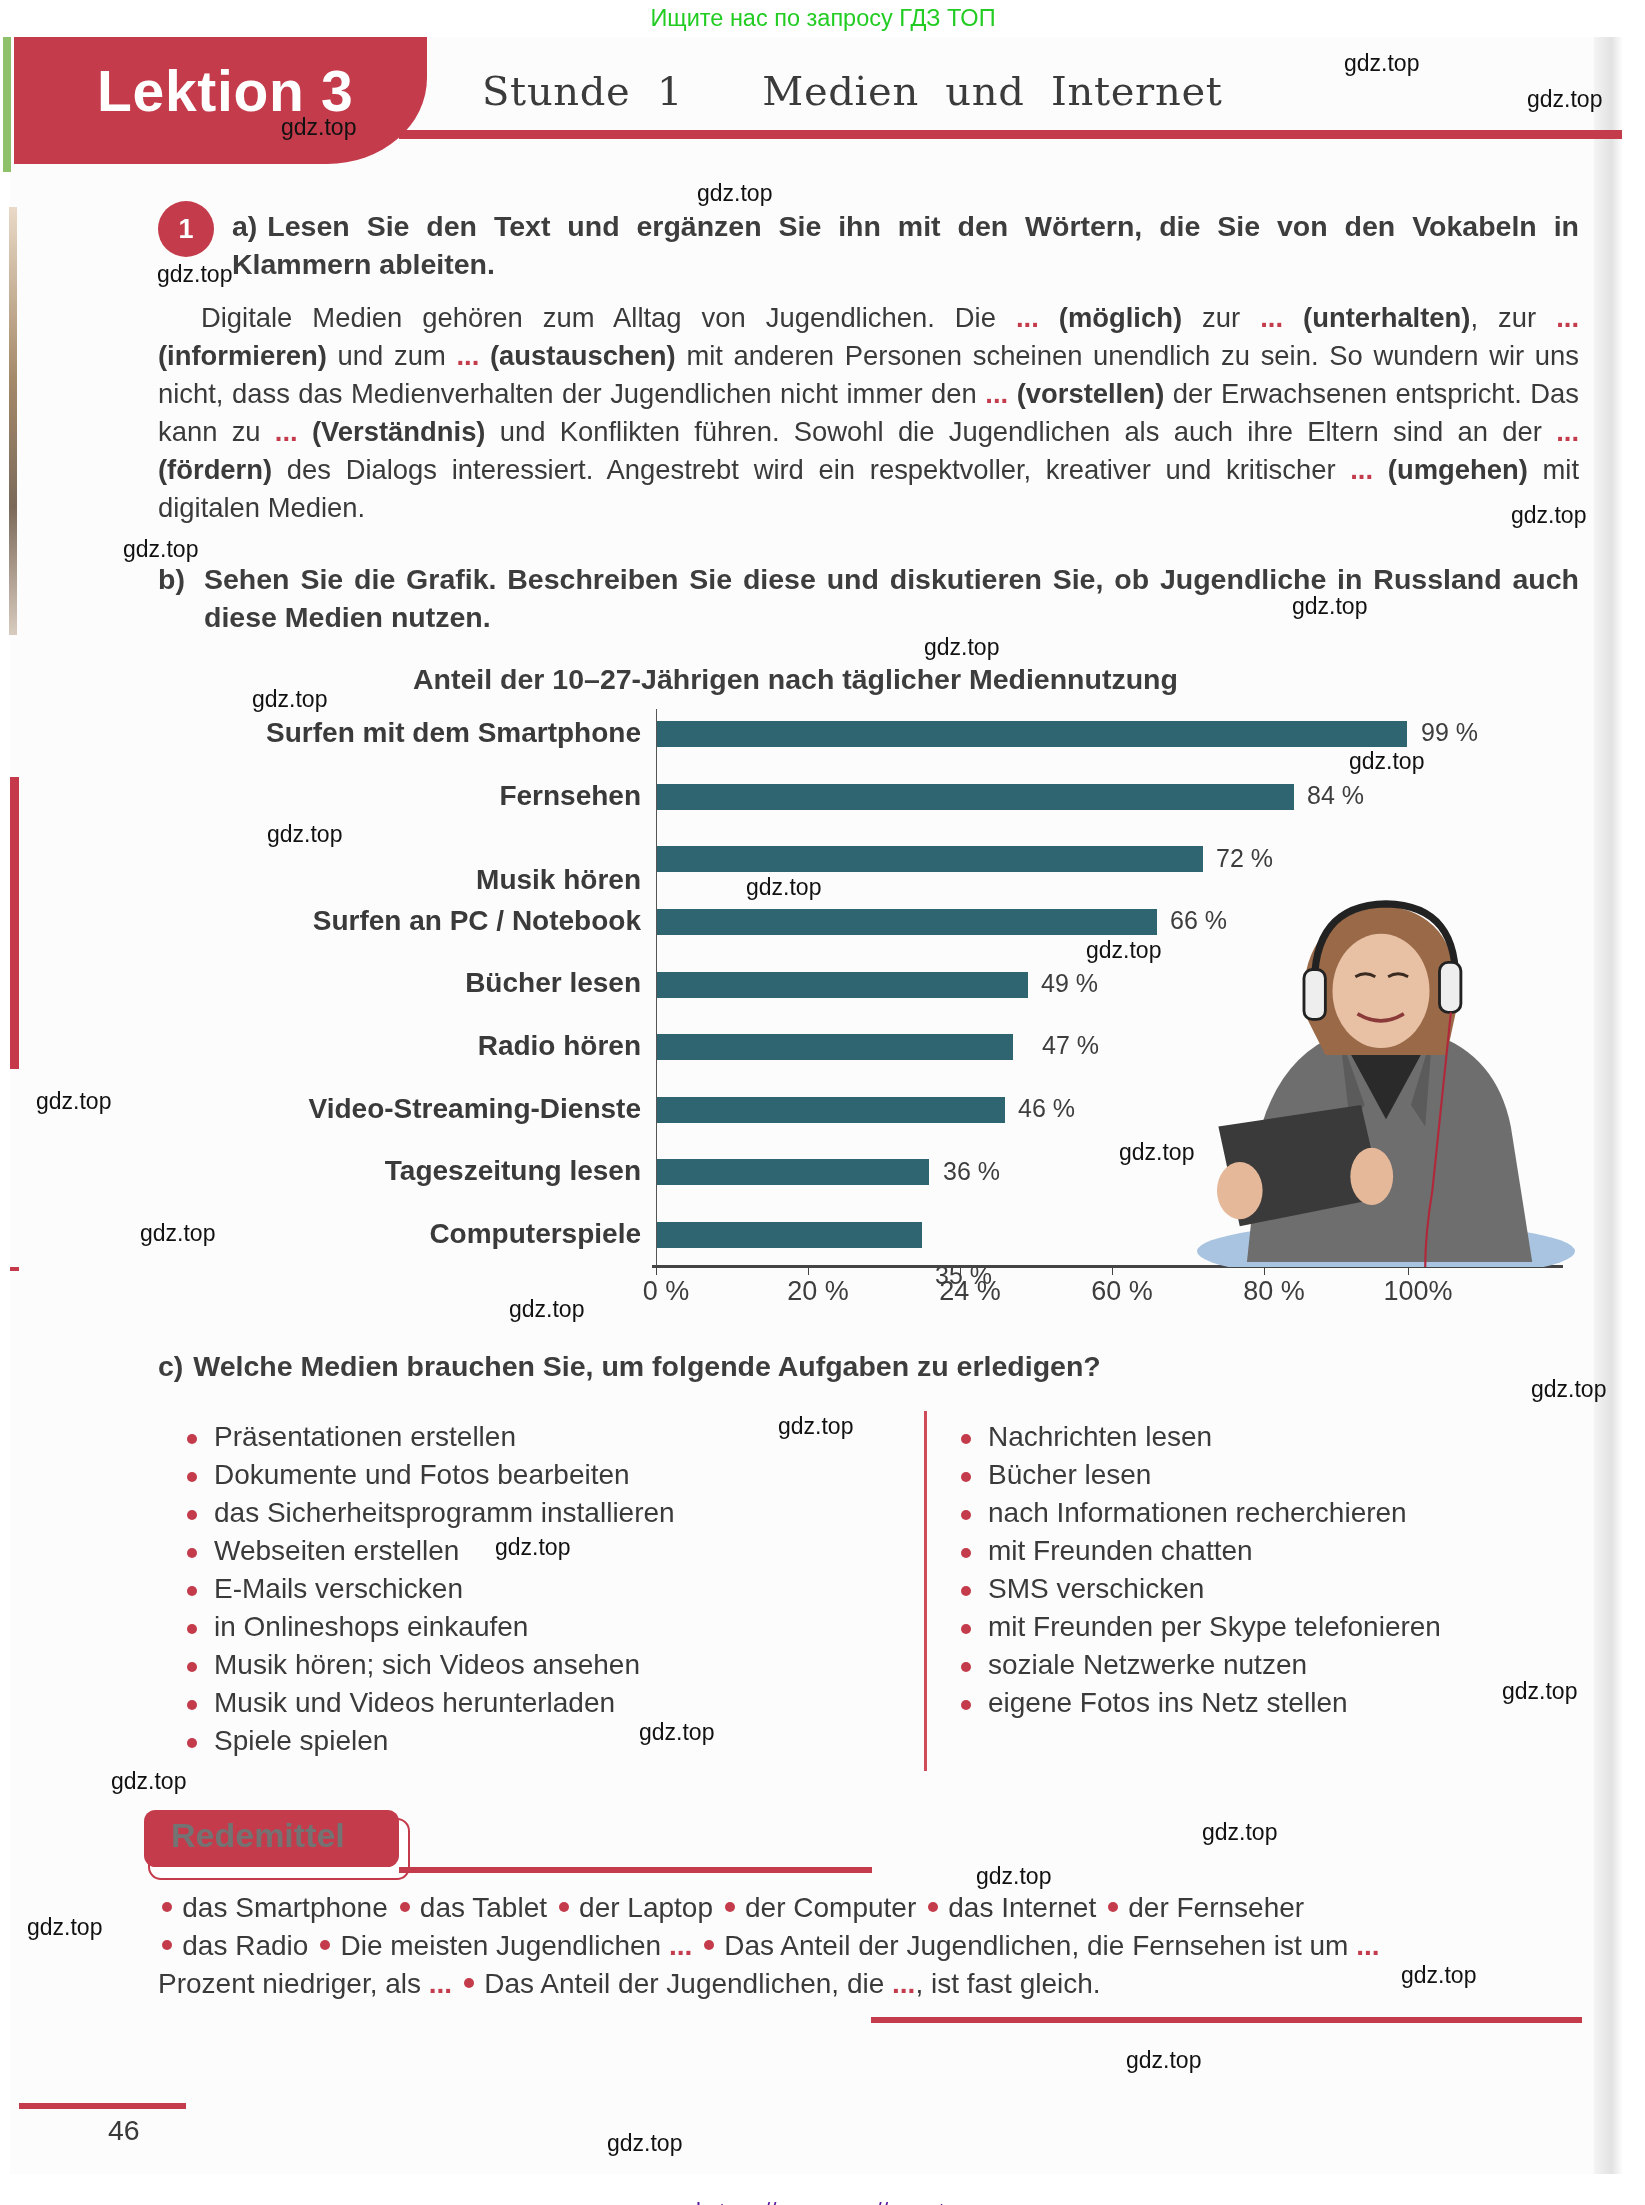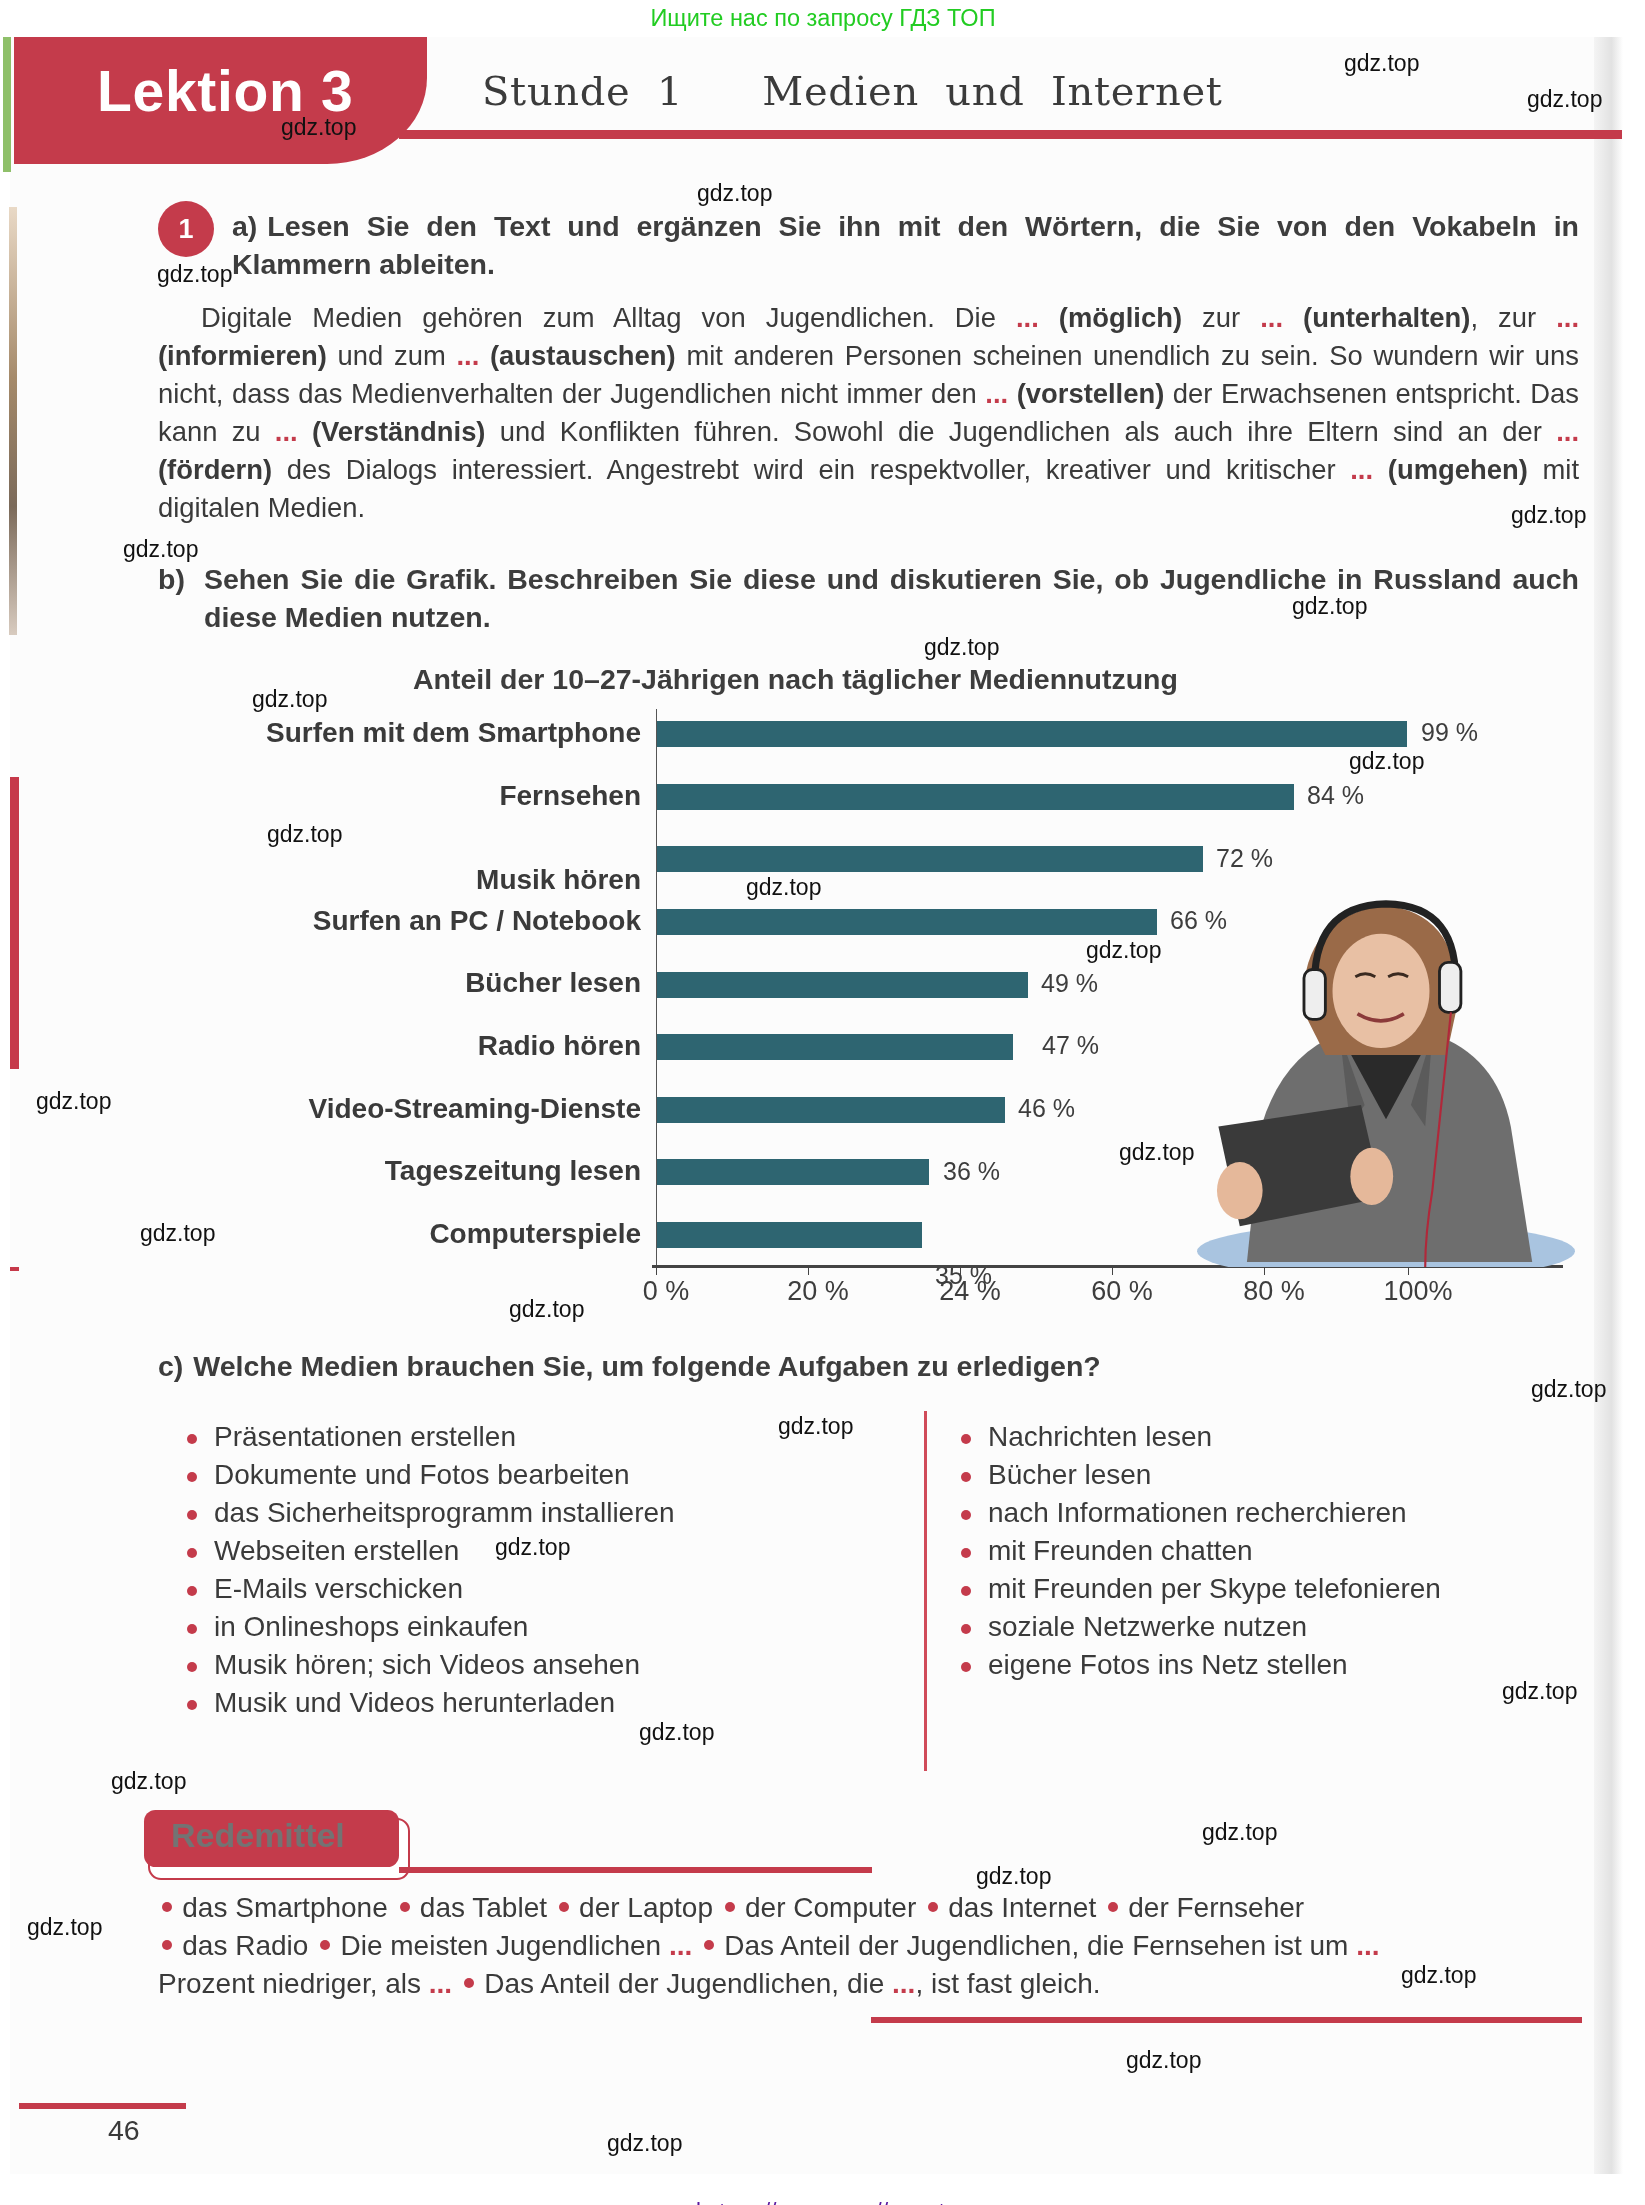--- a/index.html
+++ b/index.html
@@ -201,27 +201,29 @@
 </div>
 <ul class="abs list list-left" id="list-left">
     <li>Präsentationen erstellen</li>
     <li>Dokumente und Fotos bearbeiten</li>
     <li>das Sicherheitsprogramm installieren</li>
     <li>Webseiten erstellen</li>
     <li>E-Mails verschicken</li>
     <li>in Onlineshops einkaufen</li>
     <li>Musik hören; sich Videos ansehen</li>
     <li>Musik und Videos herunterladen</li>
+    <li>Spiele spielen</li>
   </ul>
 <div class="abs col-divider"></div>
 <ul class="abs list list-right" id="list-right">
     <li>Nachrichten lesen</li>
     <li>Bücher lesen</li>
     <li>nach Informationen recherchieren</li>
     <li>mit Freunden chatten</li>
+    <li>SMS verschicken</li>
     <li>mit Freunden per Skype telefonieren</li>
     <li>soziale Netzwerke nutzen</li>
     <li>eigene Fotos ins Netz stellen</li>
   </ul>
 
 <div class="abs rm-tab-shadow"></div>
 <div class="abs rm-tab"></div>
 <div class="abs rm-label">Redemittel</div>
 <div class="abs rm-rule"></div>
 <div class="abs rm-text" id="rm-text"><span class="bullet"></span><span>das Smartphone</span> <span class="bullet"></span><span>das Tablet</span> <span class="bullet"></span><span>der Laptop</span> <span class="bullet"></span><span>der Computer</span> <span class="bullet"></span><span>das Internet</span> <span class="bullet"></span><span>der Fernseher</span> <br><span class="bullet"></span><span>das Radio</span> <span class="bullet"></span><span>Die meisten Jugendlichen </span><span class="dots">...</span> <span class="bullet"></span><span>Das Anteil der Jugendlichen, die Fernsehen ist um </span><span class="dots">...</span><br><span>Prozent niedriger, als </span><span class="dots">...</span> <span class="bullet"></span><span>Das Anteil der Jugendlichen, die </span><span class="dots">...</span><span>, ist fast gleich.</span></div>

